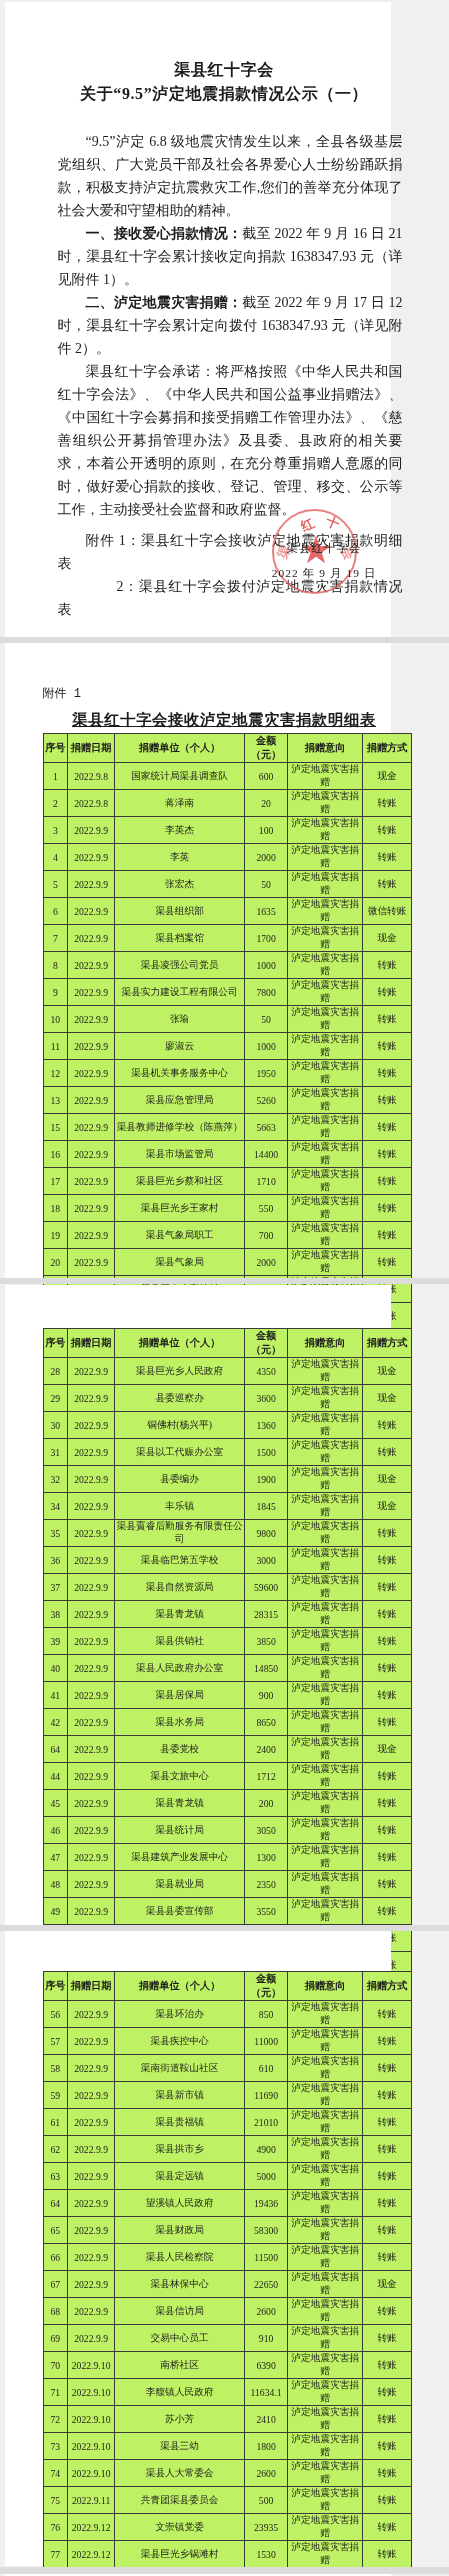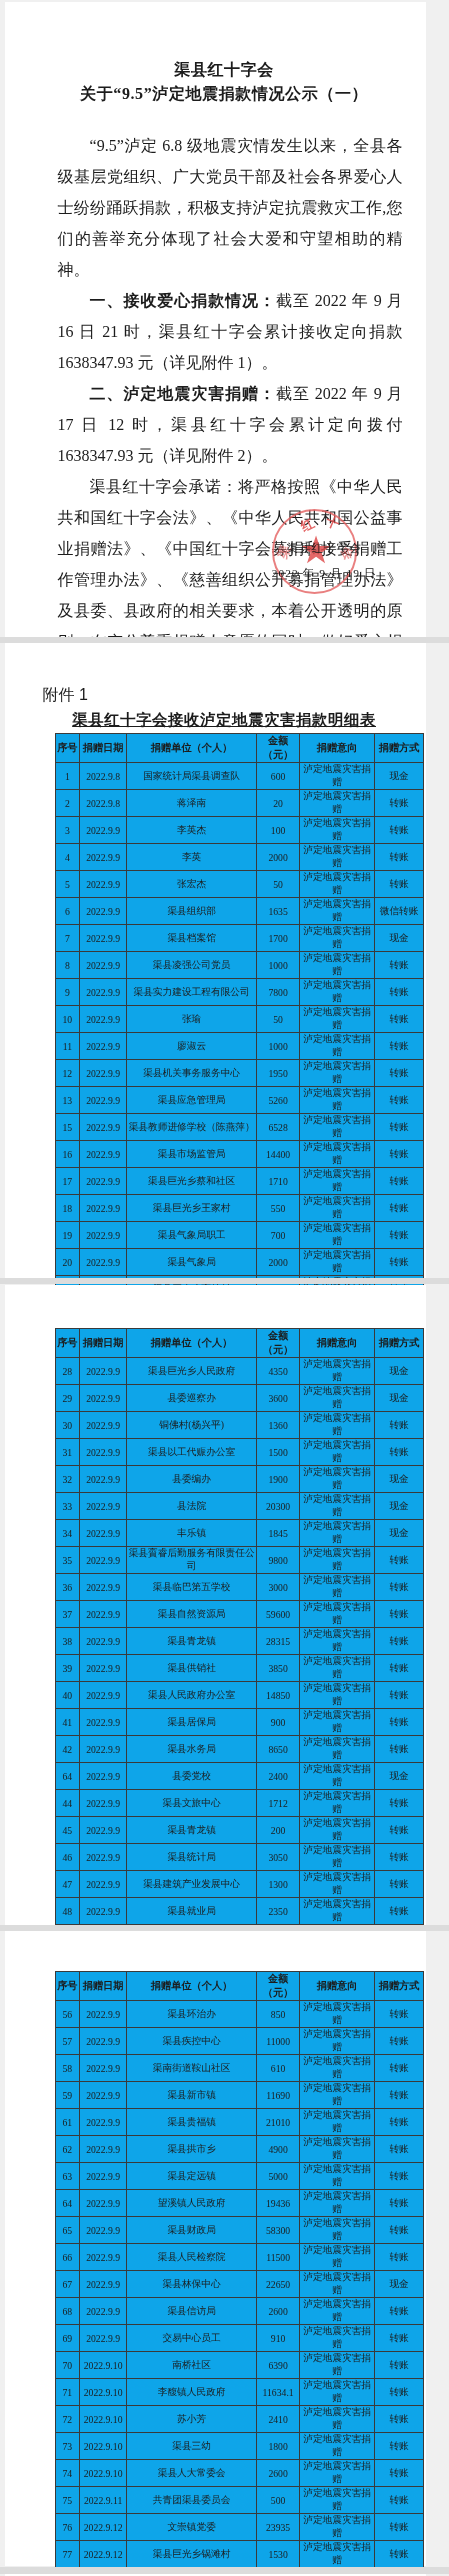--- a/index.html
+++ b/index.html
@@ -1,46 +1,46 @@
 <!DOCTYPE html>
 <html style="font-size:9px"><head>
 <meta charset="utf-8">
 <style>
   html,body{margin:0;padding:0;background:#f0f0f0;}
   .viewport{position:relative;width:449px;height:2576px;background:#f0f0f0;overflow:hidden;
             font-family:"Liberation Serif","DejaVu Serif",serif;color:#1c1c1c;}
-  .page{position:absolute;left:4.6px;width:421px;background:#ffffff;}
+  .page{position:absolute;left:4.6px;width:386px;background:#ffffff;}
   .band{position:absolute;left:0;width:449px;background:#dcdcdc;}
 
   
   .doc-title{position:absolute;left:0;width:439px;text-align:center;font-weight:700;
              font-size:16px;letter-spacing:0.6px;}
-  .flow{position:absolute;left:53px;width:345px;font-size:16px;line-height:31px;
+  .flow{position:absolute;left:53px;width:345px;font-size:14px;line-height:23px;
         text-align:justify;}
   .flow p{margin:0;text-indent:2em;}
   .hei{font-family:"Liberation Sans","DejaVu Sans",sans-serif;font-weight:700;}
   .attach-line1{margin-top:8px !important;}
   .attach-line2{text-indent:4.2em !important;}
 
   .seal{position:absolute;width:85px;height:85px;border:2.8px solid rgba(228,96,96,.8);
         border-radius:50%;box-sizing:border-box;}
   .seal-star{position:absolute;left:0;top:17px;width:85px;text-align:center;font-size:38px;
              color:rgba(222,72,72,.82);font-family:"DejaVu Sans",sans-serif;}
   .seal-ch{position:absolute;font-size:13px;color:rgba(222,72,72,.85);
            font-family:"Liberation Sans","DejaVu Sans",sans-serif;font-weight:700;}
   .sign-line{position:absolute;width:137px;text-align:center;font-size:11.4px;letter-spacing:1.1px;}
 
   
-  .attach-label{position:absolute;font-size:16px;
-                font-family:Liberation Sans, sans-serif;}
+  .attach-label{position:absolute;font-size:12px;
+                font-family:Liberation Mono, monospace;}
   .table-title{position:absolute;left:0;width:439px;text-align:center;font-size:15.4px;
                font-weight:700;font-family:"Liberation Sans","DejaVu Sans",sans-serif;
                letter-spacing:0.6px;}
-  table.donation{position:absolute;left:50px;border-collapse:collapse;table-layout:fixed;
-                 width:368px;background:#0ea5e9;border:1.1px solid #2b2b2b;}
+  table.donation{position:absolute;left:38px;border-collapse:collapse;table-layout:fixed;
+                 width:368px;background:#bef264;border:1.1px solid #2b2b2b;}
   table.donation th,table.donation td{border:0.6px solid #3a3a3a;text-align:center;
                  vertical-align:middle;padding:0 1.1px;white-space:pre-line;overflow:hidden;}
   table.donation th{height:25px;font-size:10.2px;
                  font-family:"Liberation Sans","DejaVu Sans",sans-serif;font-weight:700;}
   table.donation td{height:17.6px;font-size:9.7px;}
 </style>
 </head>
 <body>
 
 <div class="viewport">
@@ -196,21 +196,21 @@
             <td>2022.9.9</td>
             <td>渠县应急管理局</td>
             <td>5260</td>
             <td>泸定地震灾害捐赠</td>
             <td>转账</td>
           </tr>
           <tr>
             <td>15</td>
             <td>2022.9.9</td>
             <td>渠县教师进修学校（陈燕萍）</td>
-            <td>6528</td>
+            <td>5663</td>
             <td>泸定地震灾害捐赠</td>
             <td>转账</td>
           </tr>
           <tr>
             <td>16</td>
             <td>2022.9.9</td>
             <td>渠县市场监管局</td>
             <td>14400</td>
             <td>泸定地震灾害捐赠</td>
             <td>转账</td>
@@ -365,28 +365,20 @@
           </tr>
           <tr>
             <td>32</td>
             <td>2022.9.9</td>
             <td>县委编办</td>
             <td>1900</td>
             <td>泸定地震灾害捐赠</td>
             <td>现金</td>
           </tr>
           <tr>
-            <td>33</td>
-            <td>2022.9.9</td>
-            <td>县法院</td>
-            <td>20300</td>
-            <td>泸定地震灾害捐赠</td>
-            <td>现金</td>
-          </tr>
-          <tr>
             <td>34</td>
             <td>2022.9.9</td>
             <td>丰乐镇</td>
             <td>1845</td>
             <td>泸定地震灾害捐赠</td>
             <td>现金</td>
           </tr>
           <tr>
             <td>35</td>
             <td>2022.9.9</td>

